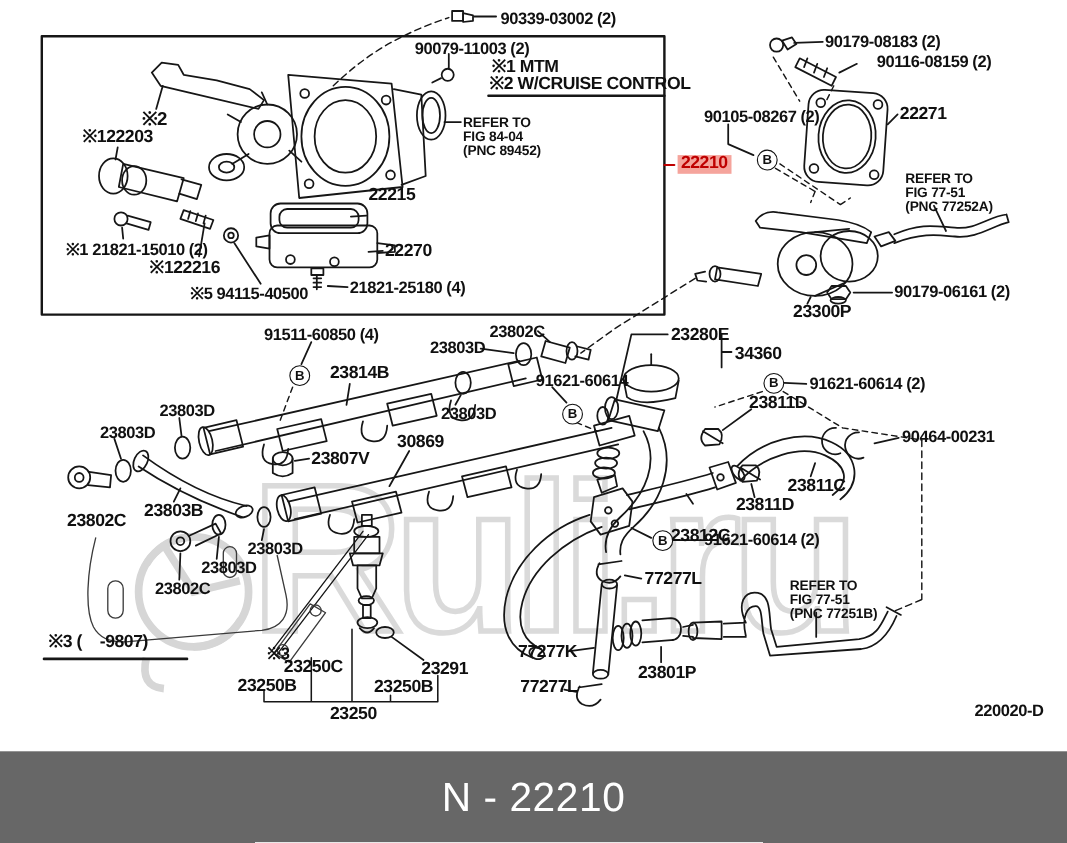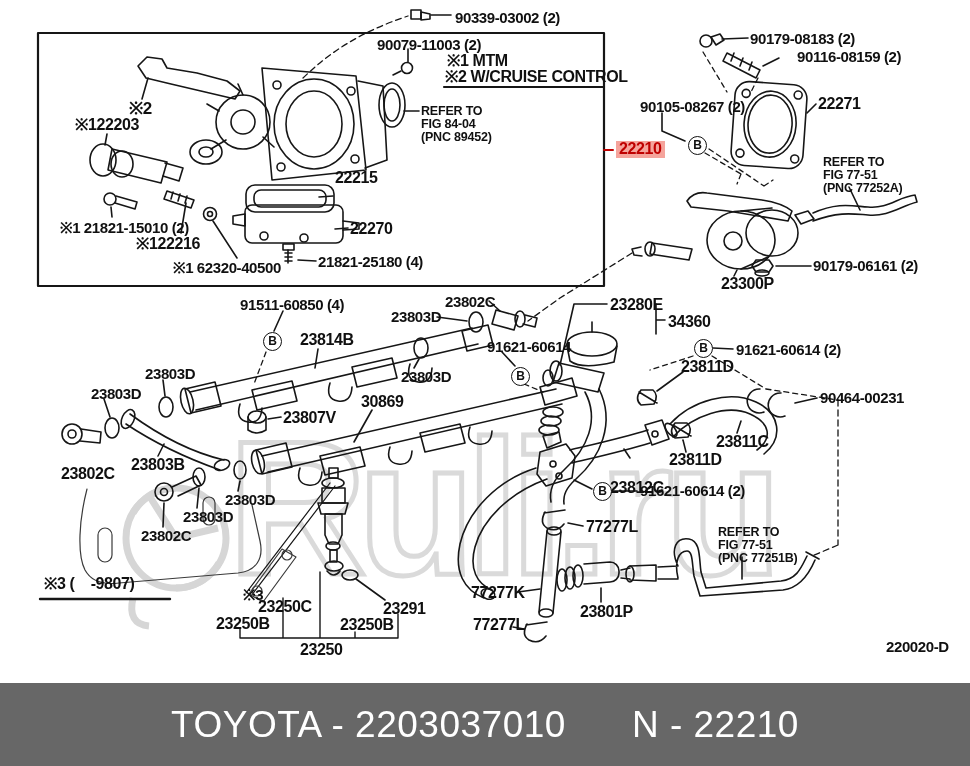--- a/index.html
+++ b/index.html
@@ -288,21 +288,21 @@
   <div class="label-layer">
       <div class="lbl" style="left: 455px; top: 10px;">90339-03002 (2)</div>
       <div class="lbl" style="left: 377px; top: 37px;">90079-11003 (2)</div>
       <div class="lbl" style="left: 447px; top: 53px; font-size: 16px;">※1 MTM</div>
       <div class="lbl" style="left: 445px; top: 69px; font-size: 16px;">※2 W/CRUISE CONTROL</div>
       <div class="lbl refer" style="left: 421px; top: 105px;"><div>REFER TO</div><div>FIG 84-04</div><div>(PNC 89452)</div></div>
       <div class="lbl" style="left: 129px; top: 100px; font-size: 17px;">※2</div>
       <div class="lbl" style="left: 75px; top: 117px; font-size: 16px;">※122203</div>
       <div class="lbl" style="left: 60px; top: 220px;">※1 21821-15010 (2)</div>
       <div class="lbl" style="left: 136px; top: 236px; font-size: 16px;">※122216</div>
-      <div class="lbl" style="left: 173px; top: 260px;">※1 62320-40500</div>
+      <div class="lbl" style="left: 173px; top: 260px;">※5 94115-40500</div>
       <div class="lbl" style="left: 335px; top: 170px; font-size: 16px;">22215</div>
       <div class="lbl" style="left: 350px; top: 221px; font-size: 16px;">22270</div>
       <div class="lbl" style="left: 318px; top: 254px;">21821-25180 (4)</div>
       <div class="lbl" style="left: 750px; top: 31px;">90179-08183 (2)</div>
       <div class="lbl" style="left: 781px; top: 49px; margin-left: 16px;">90116-08159 (2)</div>
       <div class="lbl" style="left: 640px; top: 99px;">90105-08267 (2)</div>
       <div class="lbl" style="left: 818px; top: 96px; font-size: 16px;">22271</div>
       <div class="lbl highlight" style="left: 616px; top: 141px;">22210</div>
       <div class="lbl refer" style="left: 823px; top: 156px;"><div>REFER TO</div><div>FIG 77-51</div><div>(PNC 77252A)</div></div>
       <div class="lbl circleB" style="left: 688px; top: 136px;">B</div>
@@ -345,17 +345,16 @@
       <div class="lbl" style="left: 383px; top: 601px; font-size: 16px;">23291</div>
       <div class="lbl" style="left: 580px; top: 604px; font-size: 16px;">23801P</div>
       <div class="lbl" style="left: 216px; top: 616px; font-size: 16px;">23250B</div>
       <div class="lbl" style="left: 340px; top: 617px; font-size: 16px;">23250B</div>
       <div class="lbl" style="left: 473px; top: 617px; font-size: 16px;">77277L</div>
       <div class="lbl" style="left: 300px; top: 642px; font-size: 16px;">23250</div>
       <div class="lbl" style="left: 886px; top: 639px;">220020-D</div>
     </div>
 
   <div class="footer">
-    <span>TOYOTA - 2203037010</span>
     <span>N - 22210</span>
   </div>
 
 </div>
 
 </body></html>

